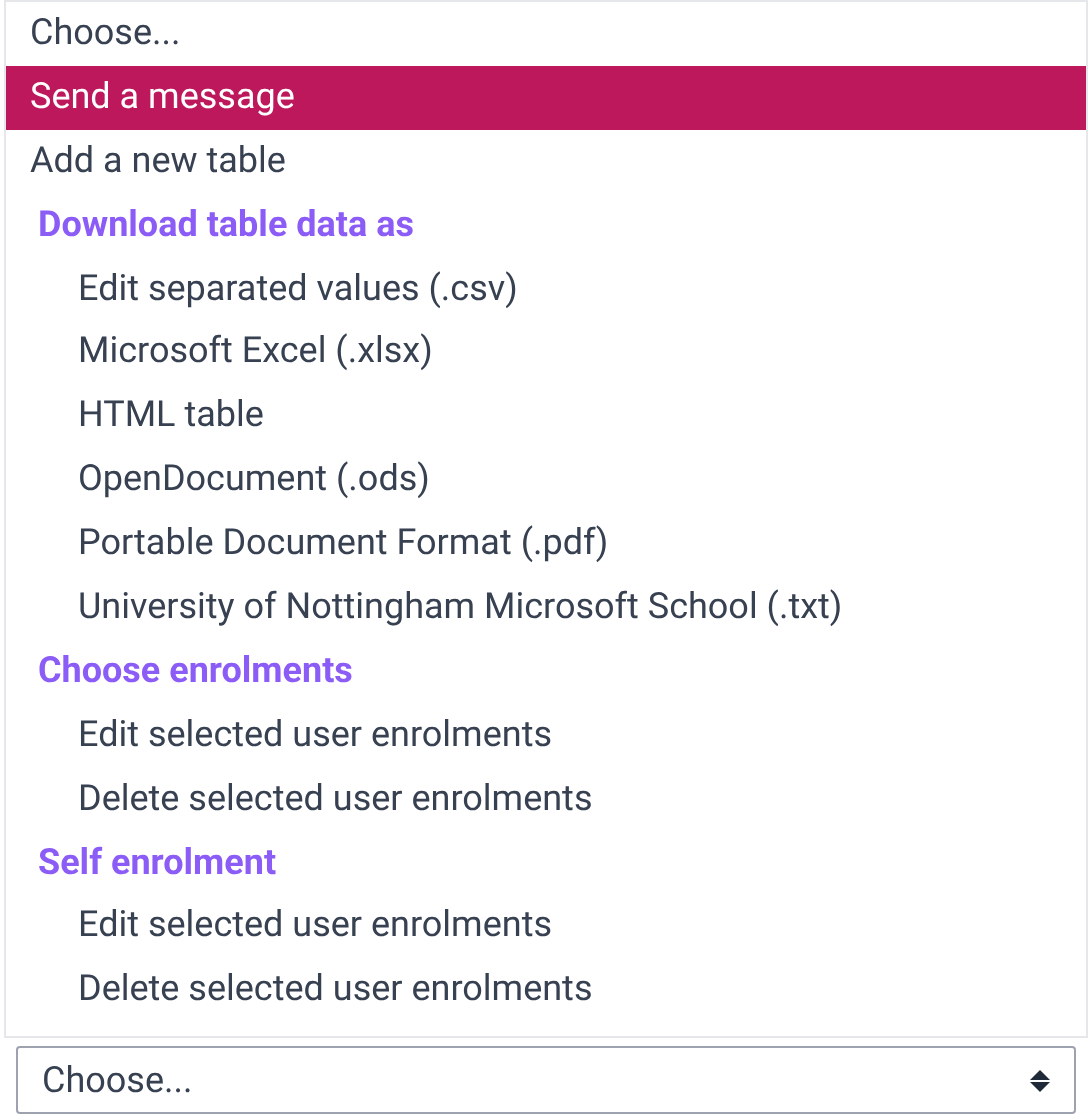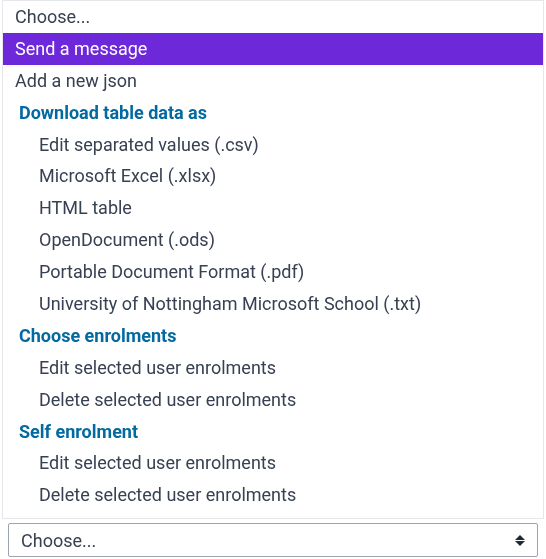--- a/index.html
+++ b/index.html
@@ -26,28 +26,28 @@
       padding: 2px 12px;
       line-height: 1.55;
       cursor: pointer;
       color: #374151;
       white-space: nowrap;
     }
     .option.placeholder {
       padding-left: 12px;
     }
     .option.highlighted {
-      background: #6d28d9;
+      background: #be185d;
       color: #ffffff;
     }
     .group-label {
       font-weight: 700;
       padding: 2px 12px 2px 16px;
       line-height: 1.55;
-      color: #0369a1;
+      color: #8b5cf6;
       cursor: default;
     }
     .group-option {
       padding: 2px 12px 2px 36px;
       line-height: 1.55;
       cursor: pointer;
       color: #374151;
       white-space: nowrap;
     }
     .select-footer {
@@ -86,21 +86,21 @@
       border-right: 5px solid transparent;
       border-top: 5px solid #1f2937;
     }
   </style>
 </head>
 <body>
 
 <div class="dropdown-list">
   <div class="option placeholder">Choose...</div>
   <div class="option highlighted">Send a message</div>
-  <div class="option">Add a new json</div>
+  <div class="option">Add a new table</div>
 
   <div class="group-label">Download table data as</div>
   <div class="group-option">Edit separated values (.csv)</div>
   <div class="group-option">Microsoft Excel (.xlsx)</div>
   <div class="group-option">HTML table</div>
   <div class="group-option">OpenDocument (.ods)</div>
   <div class="group-option">Portable Document Format (.pdf)</div>
   <div class="group-option">University of Nottingham Microsoft School (.txt)</div>
 
   <div class="group-label">Choose enrolments</div>

